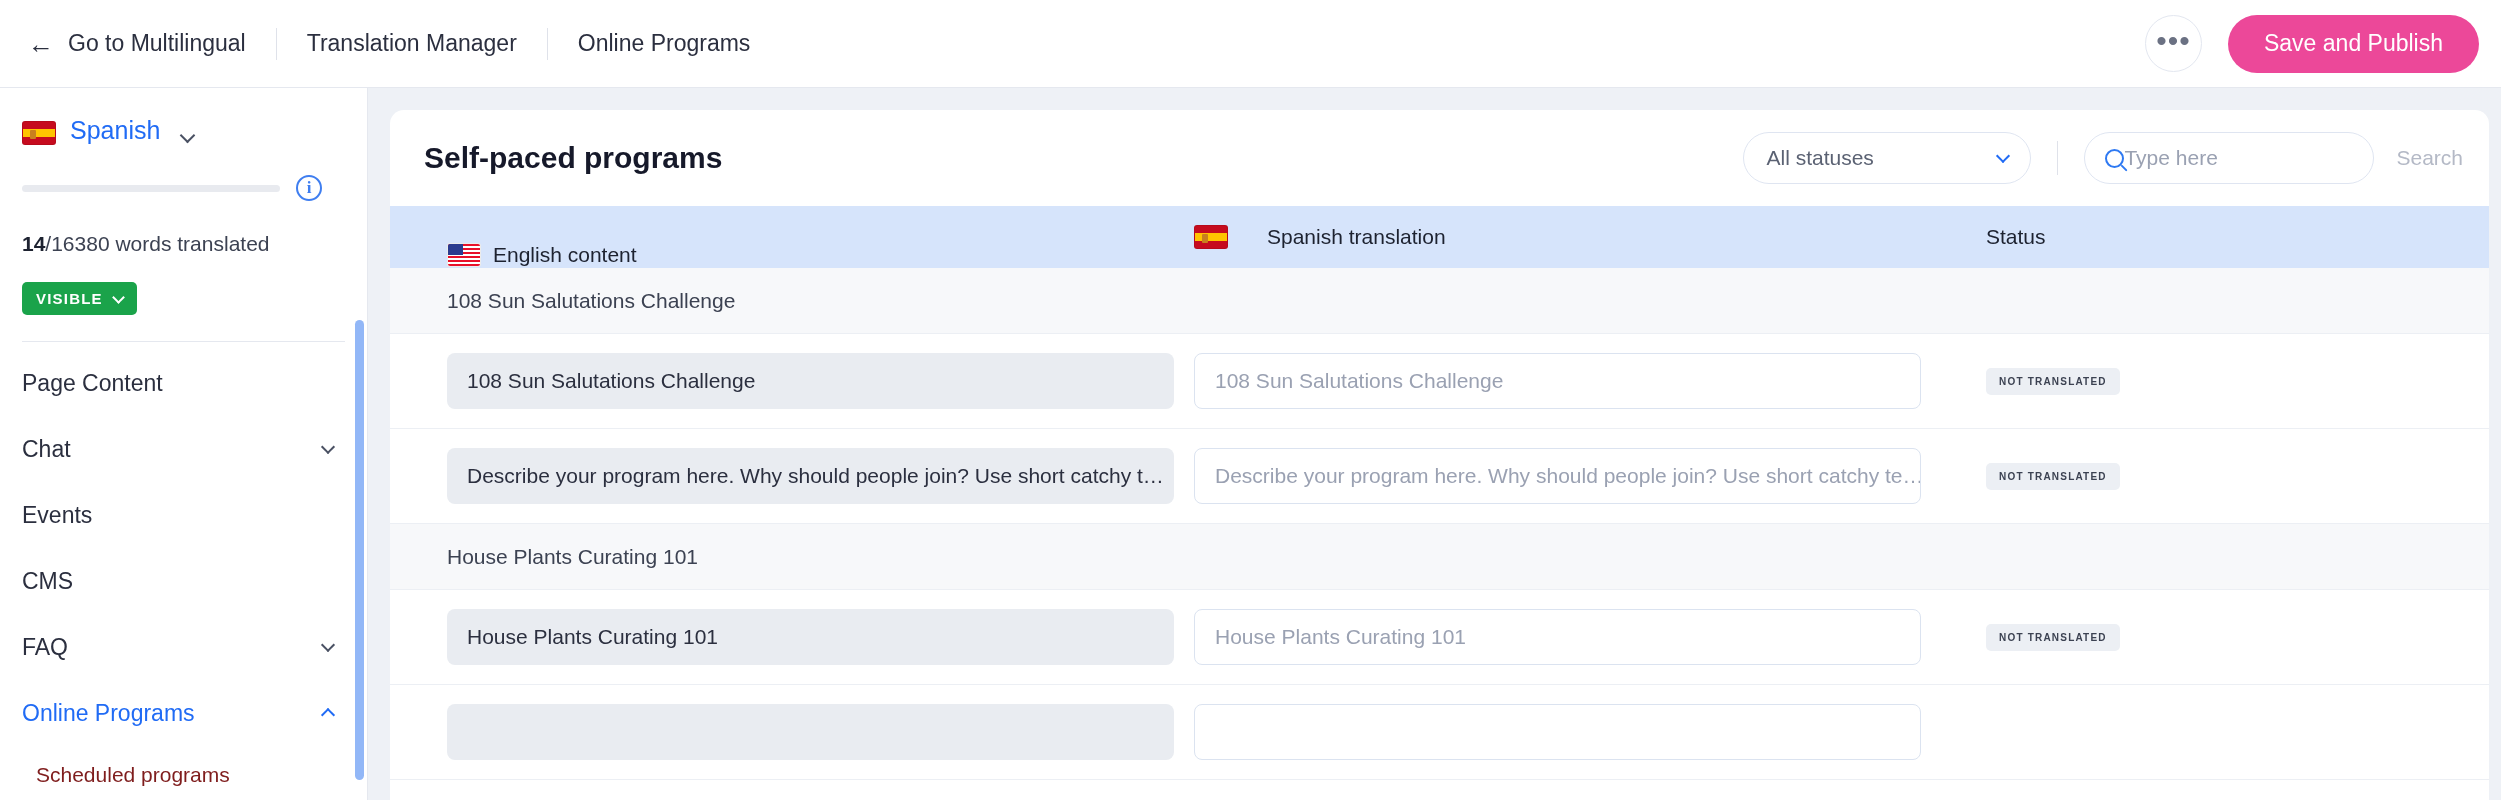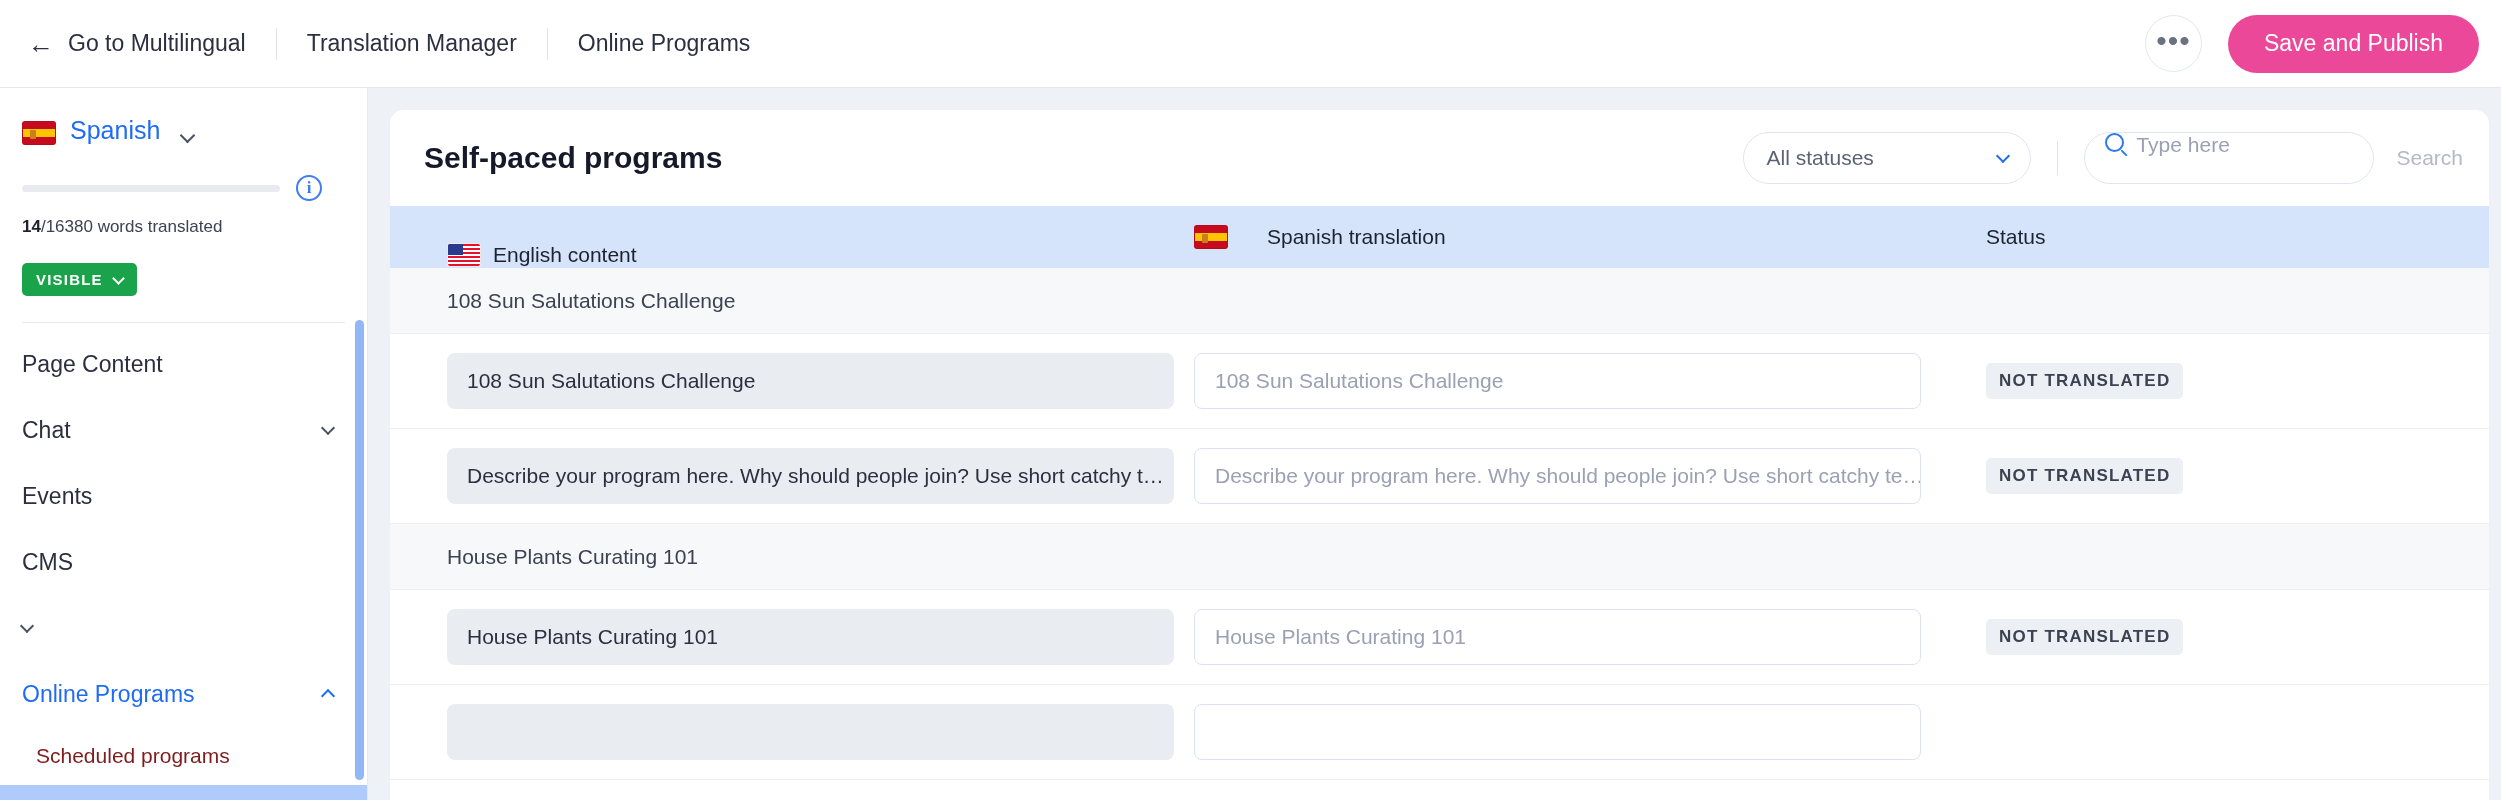--- a/index.html
+++ b/index.html
@@ -100,21 +100,21 @@
     flex: 1 1 auto; height: 7px; background: #e8eaef; border-radius: 4px;
     position: relative; overflow: hidden; max-width: 258px;
   }
   .progress-fill { position: absolute; left: 0; top: 0; height: 100%; background: #206bf5; }
   .info-icon {
     width: 26px; height: 26px; border-radius: 50%; border: 2px solid #3f7ef0;
     color: #3f7ef0; font-size: 17px; font-weight: bold;
     display: flex; align-items: center; justify-content: center;
     font-family: "Liberation Serif", serif; flex: 0 0 auto; cursor: pointer;
   }
-  .words-line { margin-top: 16px; font-size: 17px; color: #3c4252; }
+  .words-line { margin-top: 31px; font-size: 21px; color: #3c4252; }
   .words-line b { font-weight: bold; color: #1d2230; }
   .visible-badge {
     margin-top: 26px; display: inline-flex; align-items: center; gap: 11px;
     background: #1aa34a; color: #fff; border-radius: 5px;
     padding: 8px 14px; font-size: 15px; letter-spacing: 1.2px;
     font-weight: bold; cursor: pointer;
   }
   .visible-badge .chev { width: 9px; height: 9px; border-width: 2px; margin-bottom: 3px; }
 
   .nav-divider { margin-top: 26px; height: 1px; background: #e5e8ef; }
@@ -155,21 +155,21 @@
   .head-tools { margin-left: auto; display: flex; align-items: center; gap: 0; }
   .status-select {
     width: 288px; height: 52px; border: 1px solid #dfe5f1; border-radius: 26px;
     display: flex; align-items: center; padding: 0 22px;
     font-size: 21px; color: #5b6273; cursor: pointer;
   }
   .status-select .chev { color: #206bf5; margin-left: auto; width: 10px; height: 10px; }
   .tool-sep { width: 1px; height: 34px; background: #dfe2ea; margin: 0 26px; }
   .search-box {
     width: 290px; height: 52px; border: 1px solid #dfe5f1; border-radius: 26px;
-    display: flex; align-items: flex-start; padding: 0 20px; gap: 12px; cursor: text;
+    display: flex; align-items: center; padding: 0 20px; cursor: text;
   }
   .search-ico {
     width: 19px; height: 19px; border: 2.2px solid #2e79f2; border-radius: 50%;
     position: relative; flex: 0 0 auto;
   }
   .search-ico::after {
     content: ""; position: absolute; right: -6px; bottom: -4px;
     width: 8px; height: 2.2px; background: #2e79f2;
     transform: rotate(45deg); border-radius: 2px;
   }
@@ -208,21 +208,21 @@
   }
   .field-in {
     width: 727px; height: 56px; background: #fff; border: 1px solid #dbe3f0;
     border-radius: 8px; display: flex; align-items: center; padding: 0 20px;
     font-size: 21px; color: #9aa1b2;
     white-space: nowrap; overflow: hidden; cursor: text;
   }
   .badge-nt {
     display: inline-flex; align-items: center; background: #eceff4;
     color: #3c4252; border-radius: 5px; padding: 8px 13px;
-    font-size: 17px; font-weight: bold; letter-spacing: 1.2px; white-space: nowrap;
+    font-size: 10px; font-weight: bold; letter-spacing: 1.2px; white-space: nowrap;
   }
 </style>
 </head>
 <body>
 
 <div class="app">
 
   <div class="topbar">
     <div class="back-link">
       <span class="back-arrow">←</span>
@@ -272,20 +272,21 @@
           <span class="nav-label">Chat</span>
           <span class="chev"></span>
         </div>
         <div class="nav-item">
           <span class="nav-label">Events</span>
         </div>
         <div class="nav-item">
           <span class="nav-label">CMS</span>
         </div>
         <div class="nav-item">
+          <span class="nav-label">FAQ</span>
           <span class="chev"></span>
         </div>
         <div class="nav-item active">
           <span class="nav-label">Online Programs</span>
           <span class="chev chev-up"></span>
         </div>
         <div class="nav-sub">Scheduled programs</div>
         <div class="nav-sub selected">Self-paced programs</div>
       </div>
     <div class="sb-scroll"></div>

